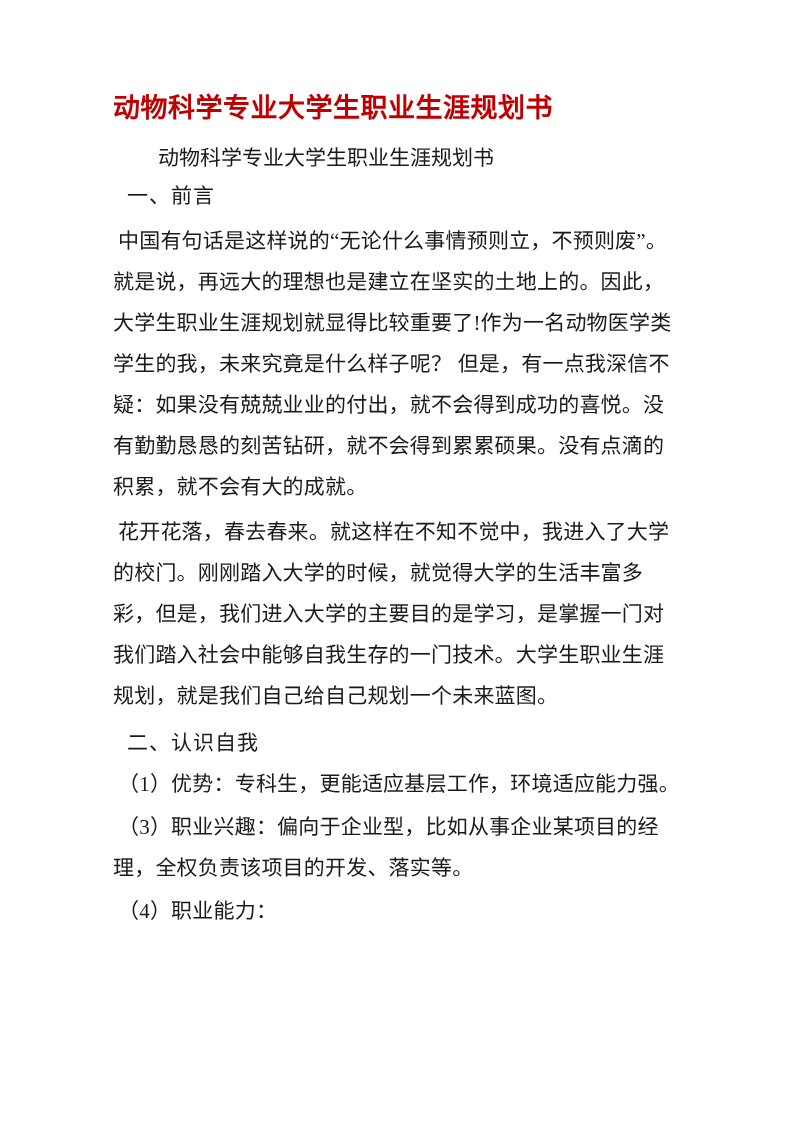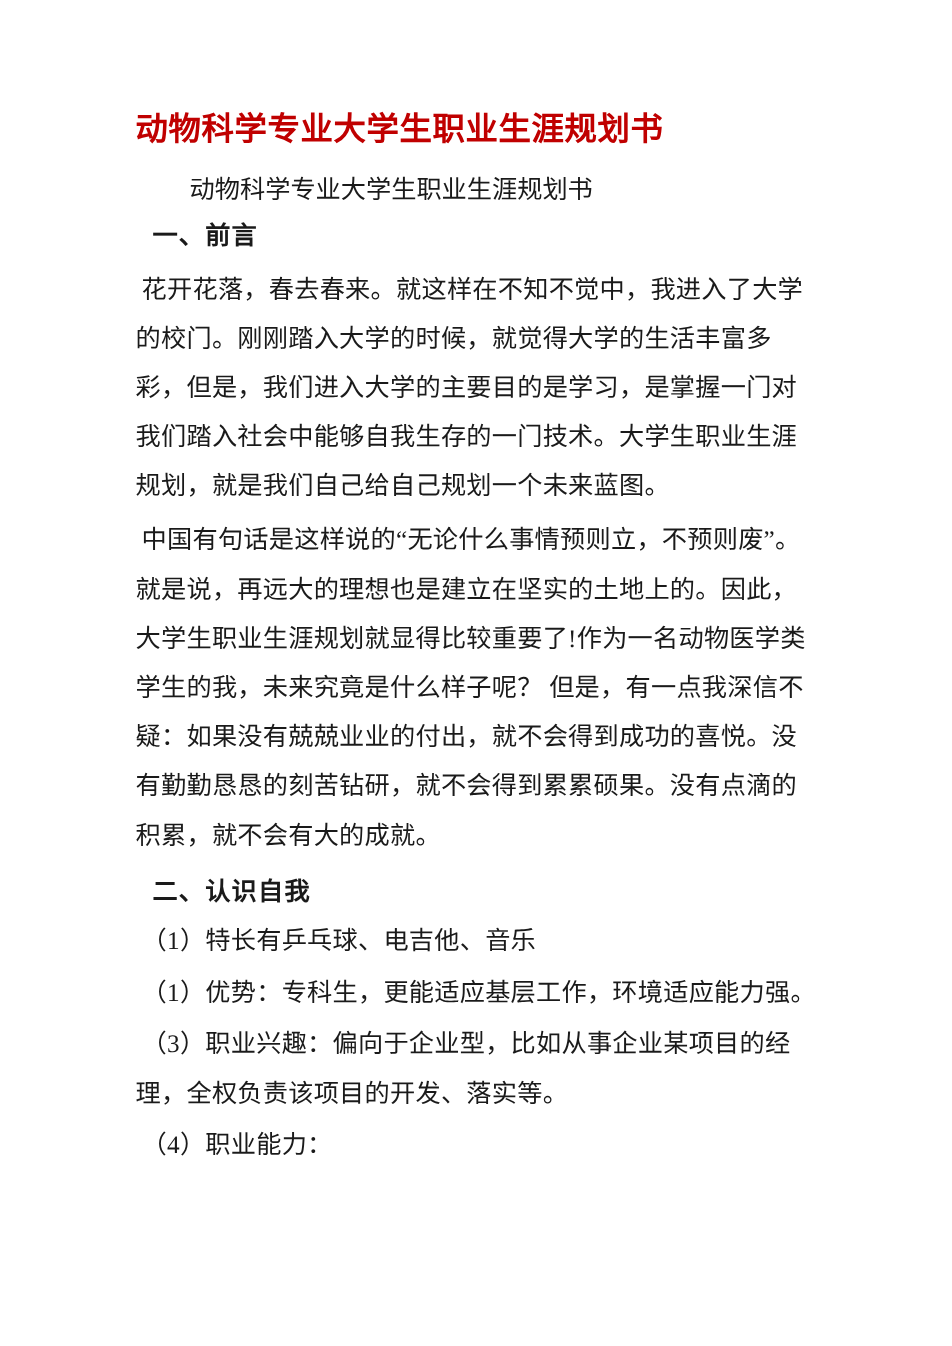--- a/index.html
+++ b/index.html
@@ -27,21 +27,21 @@
     letter-spacing: 0.5px;
   }
   .doc-subtitle {
     font-size: 21px;
     font-weight: normal;
     line-height: 24px;
     margin: 0 0 0 45px;
   }
   .section-heading {
     font-size: 21px;
-    font-weight: bold;
+    font-weight: normal;
     line-height: 41px;
     margin: 6px 0 0 0;
     text-indent: 14px;
     letter-spacing: 1px;
   }
   .body-paragraph {
     font-size: 21px;
     line-height: 41px;
     margin: 4px 0 0 0;
     text-indent: 5px;
@@ -61,27 +61,26 @@
 
 <div class="page" style="color: rgb(26, 26, 26);">
   <div class="content">
 
     <h1 class="doc-title" style="color: rgb(192, 0, 0);">动物科学专业大学生职业生涯规划书</h1>
 
     <p class="doc-subtitle">动物科学专业大学生职业生涯规划书</p>
 
     <h2 class="section-heading">一、前言</h2>
 
+    <p class="body-paragraph">中国有句话是这样说的“无论什么事情预则立，不预则废”。就是说，再远大的理想也是建立在坚实的土地上的。因此，大学生职业生涯规划就显得比较重要了!作为一名动物医学类学生的我，未来究竟是什么样子呢？ 但是，有一点我深信不疑：如果没有兢兢业业的付出，就不会得到成功的喜悦。没有勤勤恳恳的刻苦钻研，就不会得到累累硕果。没有点滴的积累，就不会有大的成就。</p>
+
     <p class="body-paragraph">花开花落，春去春来。就这样在不知不觉中，我进入了大学的校门。刚刚踏入大学的时候，就觉得大学的生活丰富多彩，但是，我们进入大学的主要目的是学习，是掌握一门对我们踏入社会中能够自我生存的一门技术。大学生职业生涯规划，就是我们自己给自己规划一个未来蓝图。</p>
-
-    <p class="body-paragraph">中国有句话是这样说的“无论什么事情预则立，不预则废”。就是说，再远大的理想也是建立在坚实的土地上的。因此，大学生职业生涯规划就显得比较重要了!作为一名动物医学类学生的我，未来究竟是什么样子呢？ 但是，有一点我深信不疑：如果没有兢兢业业的付出，就不会得到成功的喜悦。没有勤勤恳恳的刻苦钻研，就不会得到累累硕果。没有点滴的积累，就不会有大的成就。</p>
 
     <h2 class="section-heading">二、认识自我</h2>
 
-    <p class="list-item">（1）特长有乒乓球、电吉他、音乐</p>
 
     <p class="list-item">（1）优势：专科生，更能适应基层工作，环境适应能力强。</p>
 
 
     <p class="list-item">（3）职业兴趣：偏向于企业型，比如从事企业某项目的经理，全权负责该项目的开发、落实等。</p>
 
     <p class="list-item">（4）职业能力：</p>
 
   </div>
 </div>

